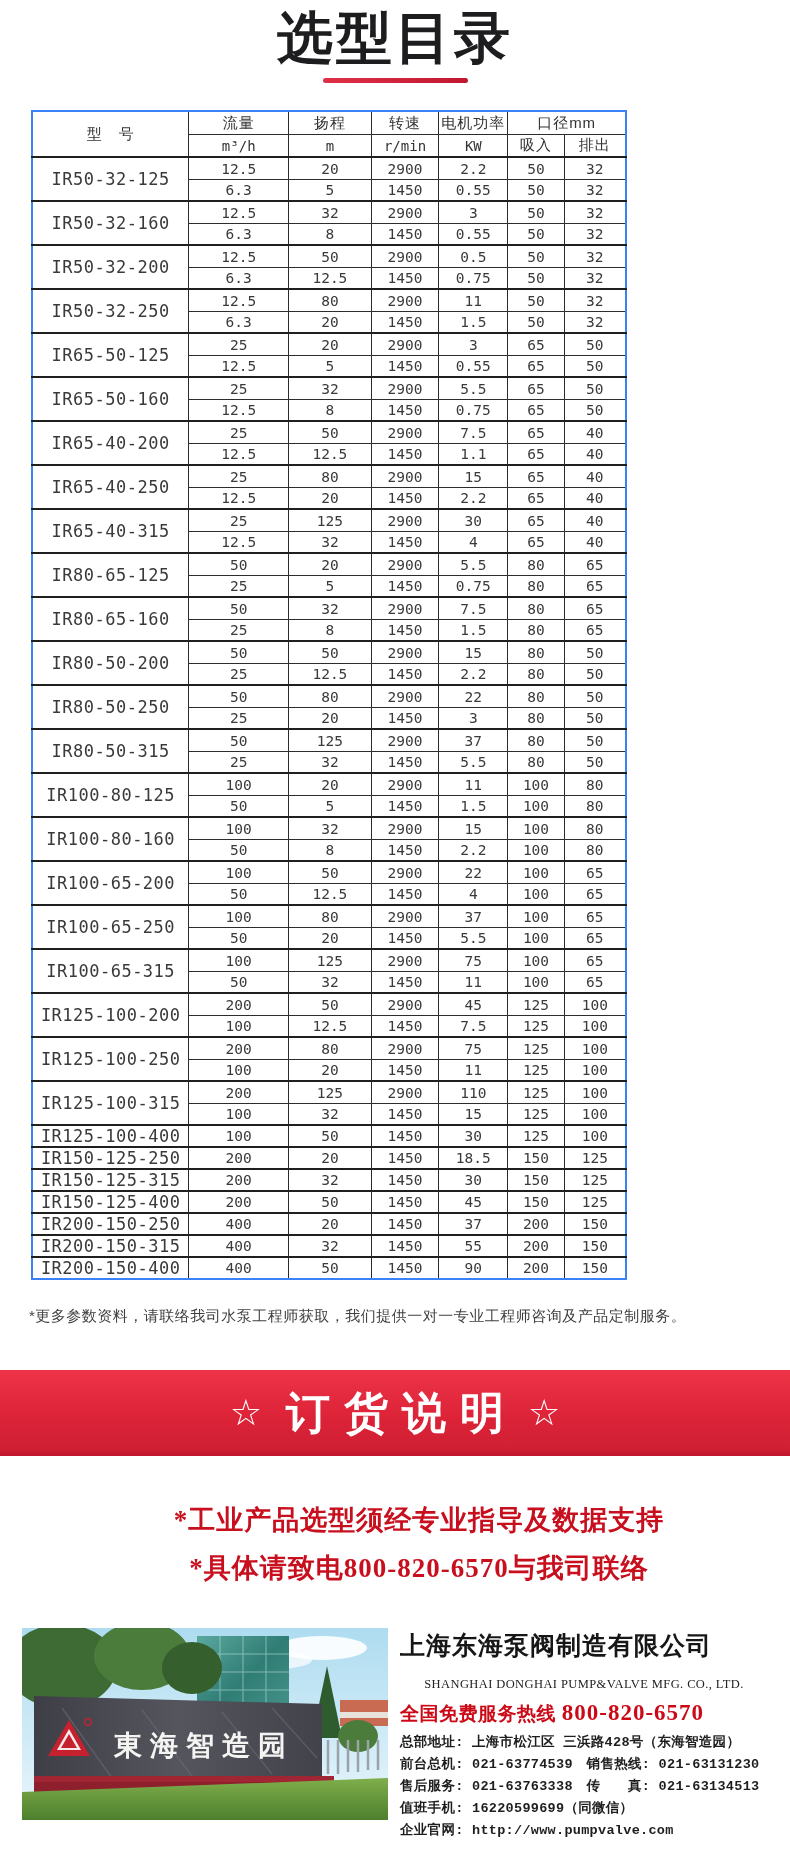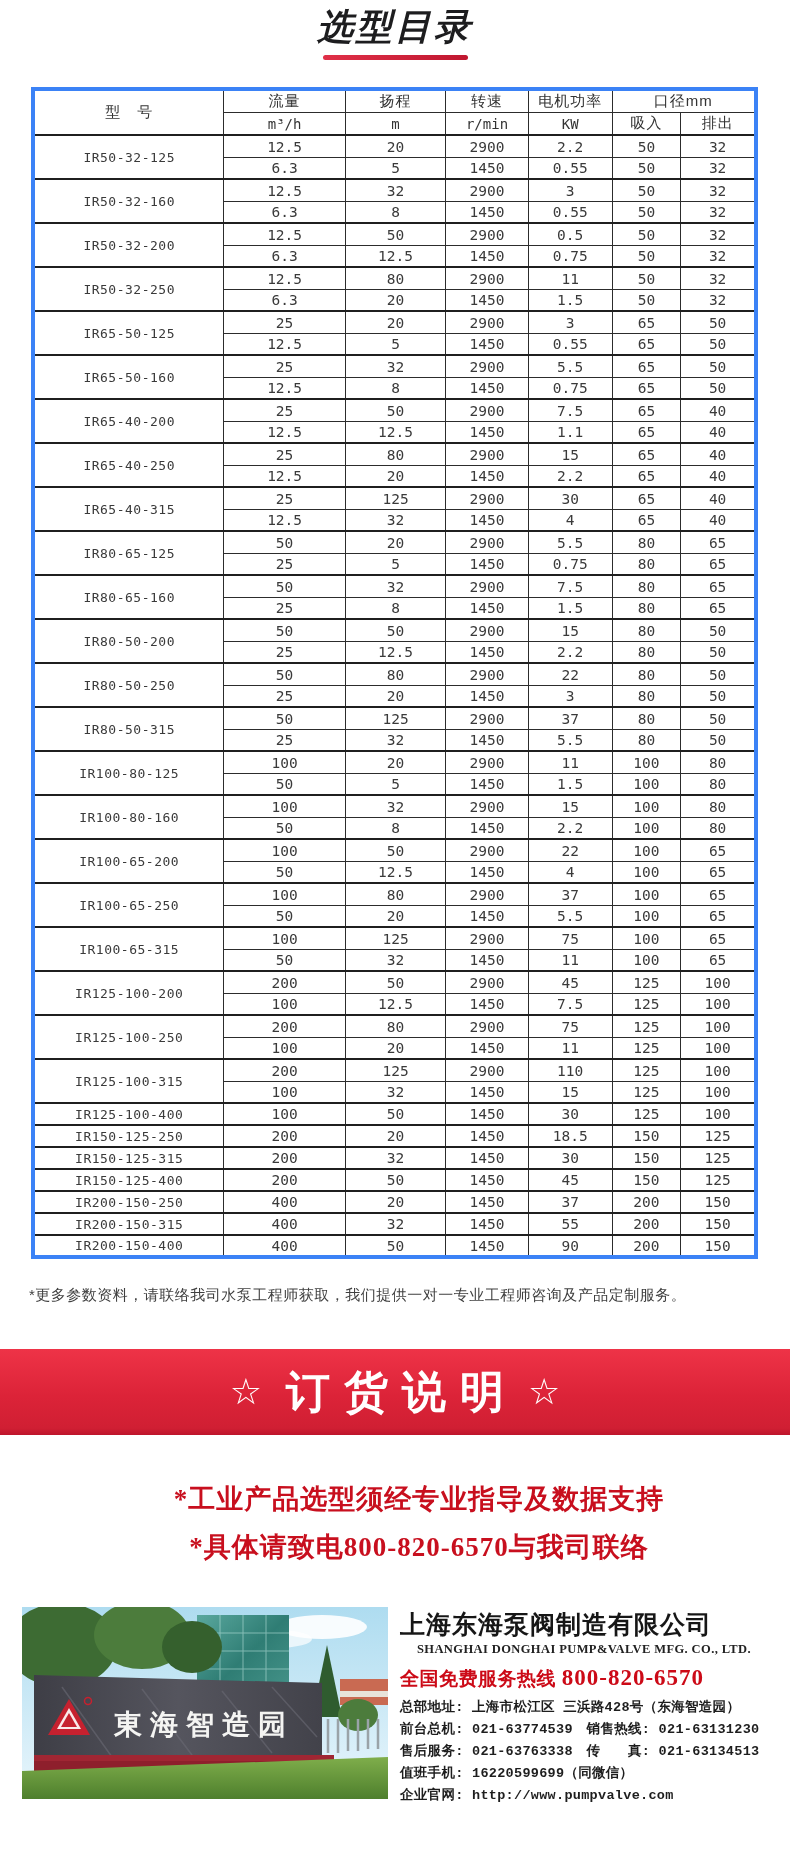--- a/index.html
+++ b/index.html
@@ -5,53 +5,52 @@
   * { margin: 0; padding: 0; box-sizing: border-box; }
   html, body { background: #ffffff; }
   body {
     width: 790px; height: 1873px; overflow: hidden;
     font-family: "Liberation Sans", "DejaVu Sans", sans-serif;
     position: relative;
   }
   
   .title {
     padding-top: 6px; text-align: center;
-    font-size: 36px; font-weight: 900; letter-spacing: 3px; color: #1d1d1f;
+    font-size: 56px; font-weight: 900; letter-spacing: 3px; color: #1d1d1f;
     line-height: 1.15;
-    font-style: italic;
   }
   .title-underline {
     width: 145px; height: 5px; margin: 8px auto 0;
     background: linear-gradient(90deg, #e03048, #c01730);
     border-radius: 3px;
   }
   
   table.spec {
     border-collapse: collapse; table-layout: fixed;
-    width: 727px; margin: 27px 0 0 31px;
-    border: 4px solid #3b82f6;
+    width: 596px; margin: 27px 0 0 31px;
+    border: 2px solid #3b82f6;
   }
   col.c-model { width: 26.4%; } col.c-flow { width: 16.8%; }
   col.c-head  { width: 13.9%; } col.c-speed { width: 11.4%; }
   col.c-power { width: 11.6%; } col.c-suc  { width: 9.5%;  }
   col.c-dis   { width: 10.4%; }
   .spec th, .spec td {
     border: 1px solid #2c2c2c; text-align: center; vertical-align: middle;
     padding: 0; overflow: hidden;
   }
   .spec th {
     height: 23px; font-size: 15px; font-weight: 400; color: #333;
     font-family: "Liberation Sans", "DejaVu Sans", sans-serif; letter-spacing: 1px;
   }
   .spec th.unit { font-family: "DejaVu Sans Mono", "Liberation Mono", monospace; font-size: 14px; letter-spacing: 0; }
   .spec td {
     height: 22px; font-size: 14.5px; color: #3a3a3a;
     font-family: "DejaVu Sans Mono", "Liberation Mono", monospace;
   }
-  .spec td.model { font-size: 13px; letter-spacing: 0.5px; }
+  .spec td.model { font-size: 17px; letter-spacing: 0.5px; }
   .spec tr.group-start td { border-top: 2px solid #1f1f1f; }
   
   .footnote {
     margin: 27px 0 0 29px; font-size: 15px; color: #3f3f3f; letter-spacing: 0.5px;
   }
   
   .banner {
     margin-top: 44px; height: 86px; width: 100%;
     background: linear-gradient(180deg, #ee3347 0%, #dc2338 55%, #d01f33 92%, #bd152b 100%);
     display: flex; align-items: center; justify-content: center;
@@ -72,22 +71,22 @@
   
   .footer { margin-top: 36px; padding: 0 22px; display: flex; }
   .photo { width: 366px; height: 192px; flex: 0 0 auto; display: block; }
   .company { flex: 1; margin-left: 12px; padding-top: 2px; }
   .company-name {
     font-size: 25px; font-weight: 900; color: #161616;
     letter-spacing: 1px; line-height: 1.2;
   }
   .company-name-en {
     text-align: center; font-family: "Liberation Serif", "DejaVu Serif", serif;
-    font-size: 12.5px; font-weight: 700; color: #222; letter-spacing: 0.4px;
-    margin-top: 3px;
+    font-size: 12.5px; font-weight: 400; color: #222; letter-spacing: 0.4px;
+    margin-top: 17px;
   }
   .hotline {
     margin-top: 8px; color: #cc0a17; font-weight: 900;
     font-size: 19px; letter-spacing: 0.5px;
   }
   .hotline .hotline-number {
     font-family: "Liberation Serif", "DejaVu Serif", serif;
     font-size: 23px; font-weight: 700; letter-spacing: 1px;
   }
   .contact-lines { margin-top: 5px; }

